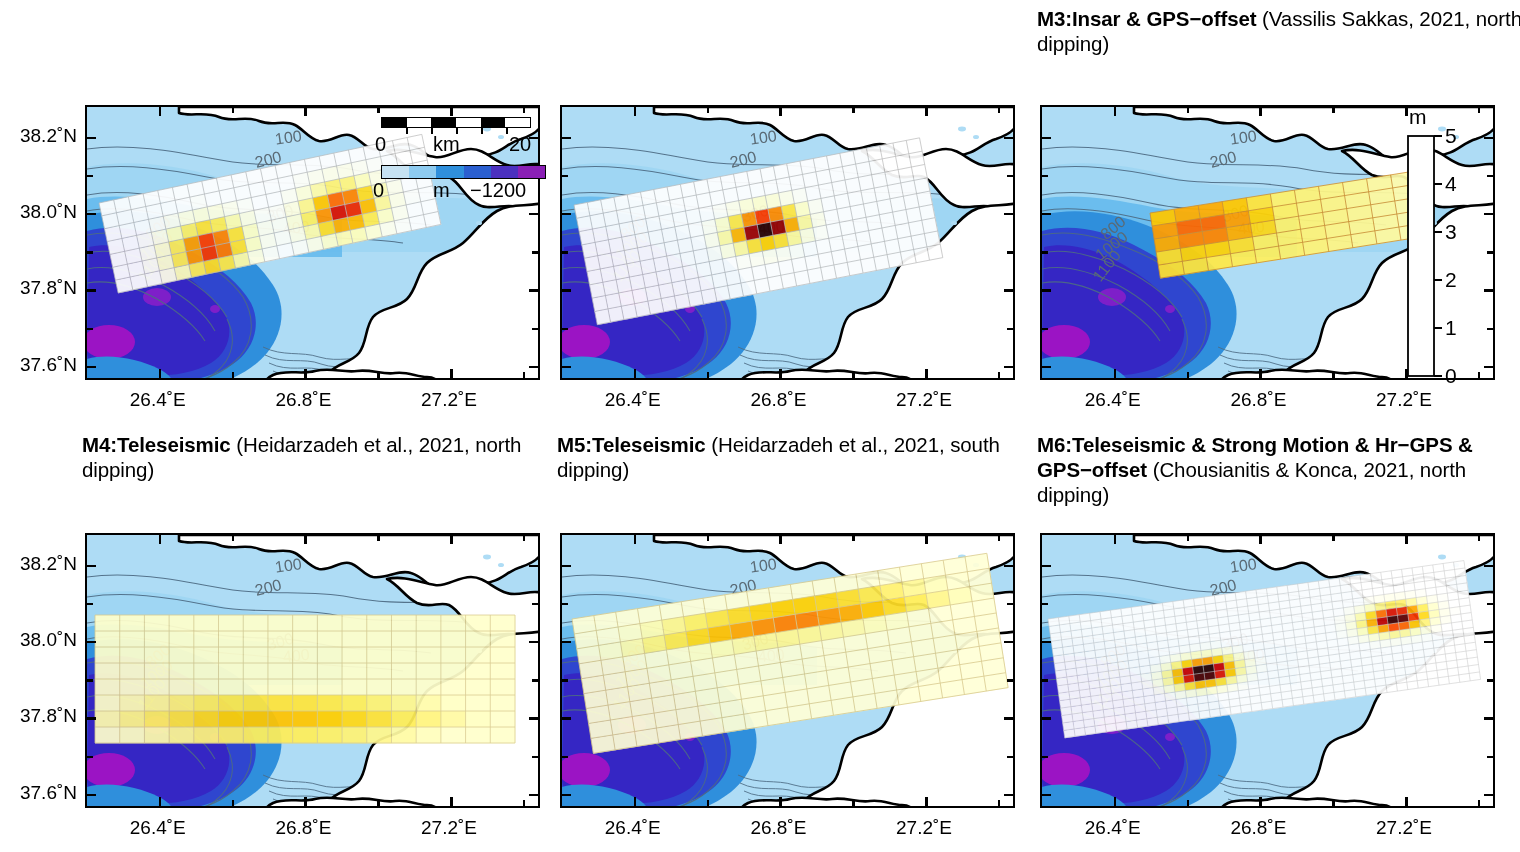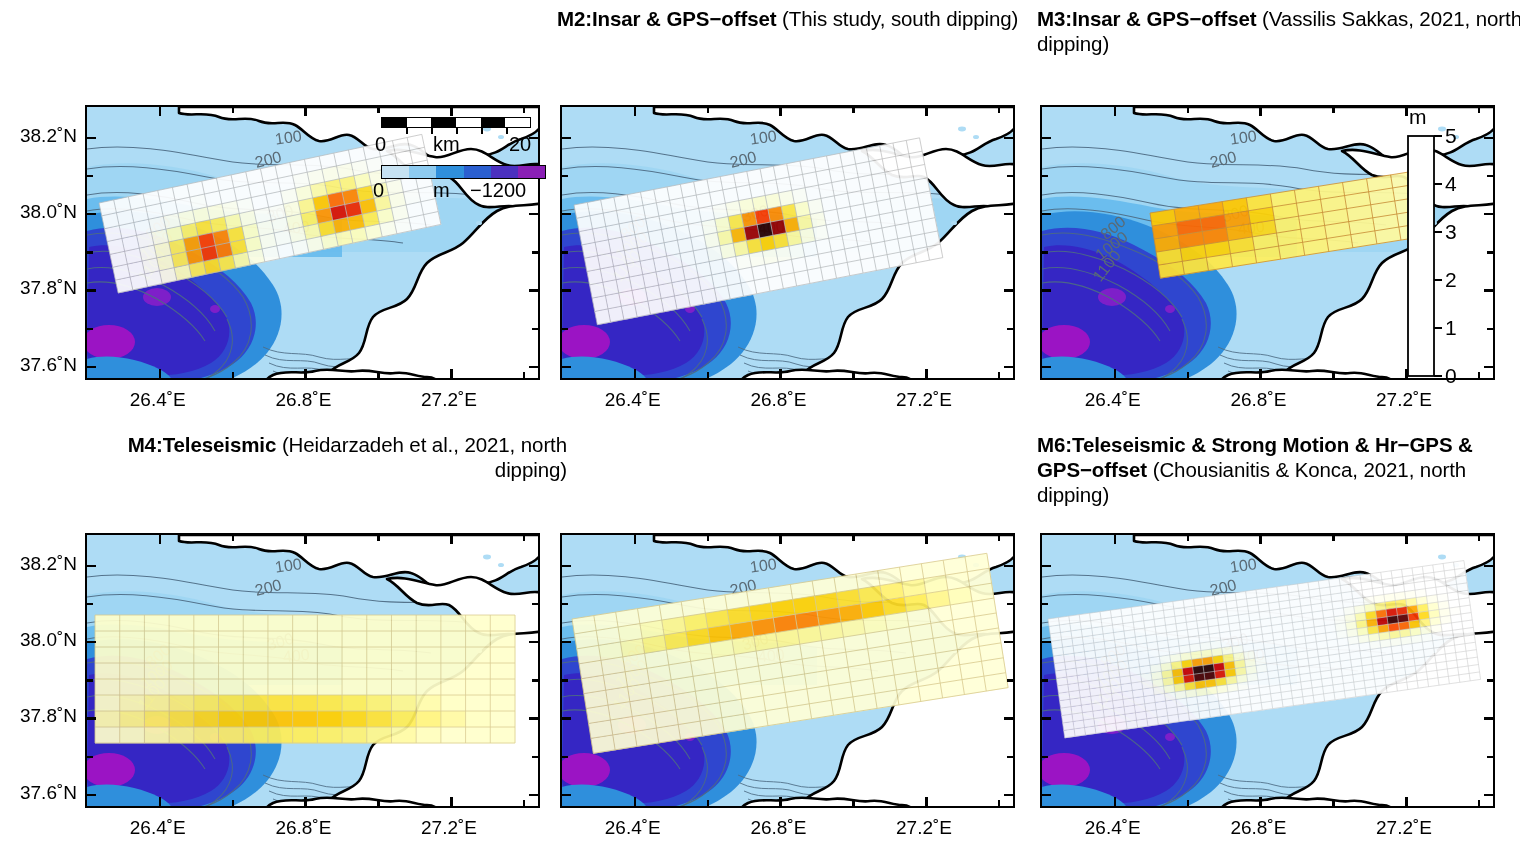--- a/index.html
+++ b/index.html
@@ -391,21 +391,20 @@
       <div class="tick-x minor" style="left:435.7999999999997px; bottom:0;"></div>
       <div class="tick-xt minor" style="left:435.7999999999997px;"></div>
     </div>
     <div class="ylab" style="left:-7px; width:84px; top:135.55555555555495px;">38.2˚N</div>
     <div class="ylab" style="left:-7px; width:84px; top:211.94444444444503px;">38.0˚N</div>
     <div class="ylab" style="left:-7px; width:84px; top:288.3333333333352px;">37.8˚N</div>
     <div class="ylab" style="left:-7px; width:84px; top:364.7222222222225px;">37.6˚N</div>
     <div class="xlab" style="left:157.79999999999973px; top:389px;">26.4˚E</div>
     <div class="xlab" style="left:303.40000000000055px; top:389px;">26.8˚E</div>
     <div class="xlab" style="left:449px; top:389px;">27.2˚E</div>
-    <div class="panel-title" style="left:557px; top:6px; width:485px;"><span class="b">M2:Insar &amp; GPS−offset</span><span> (This study, south dipping)</span></div>
     <div class="map-frame" style="left:560px; top:105px; width:455px; height:275px;">
       <div class="map-clip">
 
   <svg width="455" height="275" viewBox="0 0 455 275" style="position:absolute;left:0;top:0;">
     <defs>
       <clipPath id="mapclip">
               <rect x="0" y="0" width="455" height="275"></rect>
             </clipPath>
     </defs>
     <g clip-path="url(#mapclip)">
@@ -1001,21 +1000,21 @@
       <div class="tick-x minor" style="left:144.6000000000008px; bottom:0;"></div>
       <div class="tick-xt minor" style="left:144.6000000000008px;"></div>
       <div class="tick-x minor" style="left:290.2000000000003px; bottom:0;"></div>
       <div class="tick-xt minor" style="left:290.2000000000003px;"></div>
       <div class="tick-x minor" style="left:435.7999999999997px; bottom:0;"></div>
       <div class="tick-xt minor" style="left:435.7999999999997px;"></div>
     </div>
     <div class="xlab" style="left:1112.7999999999997px; top:389px;">26.4˚E</div>
     <div class="xlab" style="left:1258.4000000000005px; top:389px;">26.8˚E</div>
     <div class="xlab" style="left:1404px; top:389px;">27.2˚E</div>
-    <div class="panel-title" style="left:82px; top:432px; width:485px;text-align:right;"><span class="b">M4:Teleseismic</span><span> (Heidarzadeh et al., 2021, north dipping)</span></div>
+    <div class="panel-title" style="left:82px; top:432px; width:485px;"><span class="b">M4:Teleseismic</span><span> (Heidarzadeh et al., 2021, north dipping)</span></div>
     <div class="map-frame" style="left:85px; top:533px; width:455px; height:275px;">
       <div class="map-clip">
 
   <svg width="455" height="275" viewBox="0 0 455 275" style="position:absolute;left:0;top:0;">
     <defs>
       <clipPath id="mapclip">
               <rect x="0" y="0" width="455" height="275"></rect>
             </clipPath>
     </defs>
     <g clip-path="url(#mapclip)">
@@ -1301,20 +1300,21 @@
       <div class="tick-x minor" style="left:435.7999999999997px; bottom:0;"></div>
       <div class="tick-xt minor" style="left:435.7999999999997px;"></div>
     </div>
     <div class="ylab" style="left:-7px; width:84px; top:563.555555555555px;">38.2˚N</div>
     <div class="ylab" style="left:-7px; width:84px; top:639.944444444445px;">38.0˚N</div>
     <div class="ylab" style="left:-7px; width:84px; top:716.3333333333352px;">37.8˚N</div>
     <div class="ylab" style="left:-7px; width:84px; top:792.7222222222225px;">37.6˚N</div>
     <div class="xlab" style="left:157.79999999999973px; top:817px;">26.4˚E</div>
     <div class="xlab" style="left:303.40000000000055px; top:817px;">26.8˚E</div>
     <div class="xlab" style="left:449px; top:817px;">27.2˚E</div>
+    <div class="panel-title" style="left:557px; top:432px; width:485px;"><span class="b">M5:Teleseismic</span><span> (Heidarzadeh et al., 2021, south dipping)</span></div>
     <div class="map-frame" style="left:560px; top:533px; width:455px; height:275px;">
       <div class="map-clip">
 
   <svg width="455" height="275" viewBox="0 0 455 275" style="position:absolute;left:0;top:0;">
     <defs>
       <clipPath id="mapclip">
               <rect x="0" y="0" width="455" height="275"></rect>
             </clipPath>
     </defs>
     <g clip-path="url(#mapclip)">

